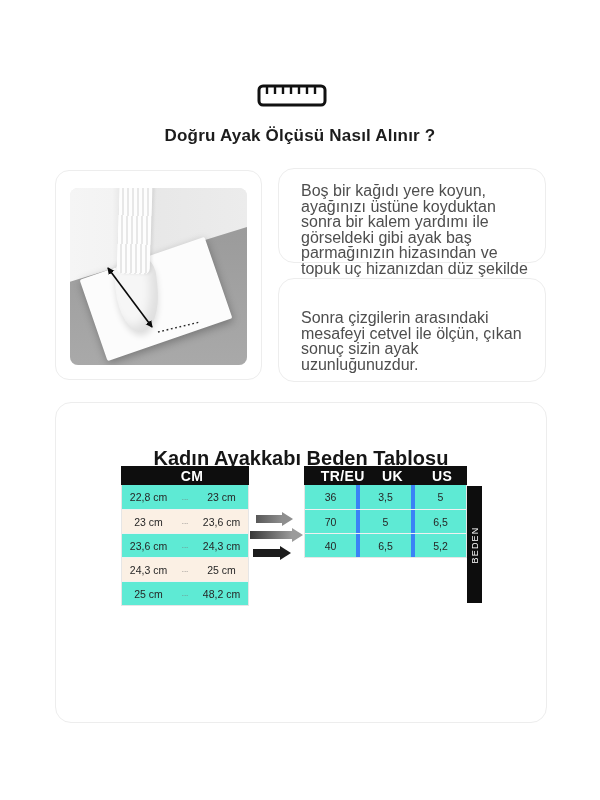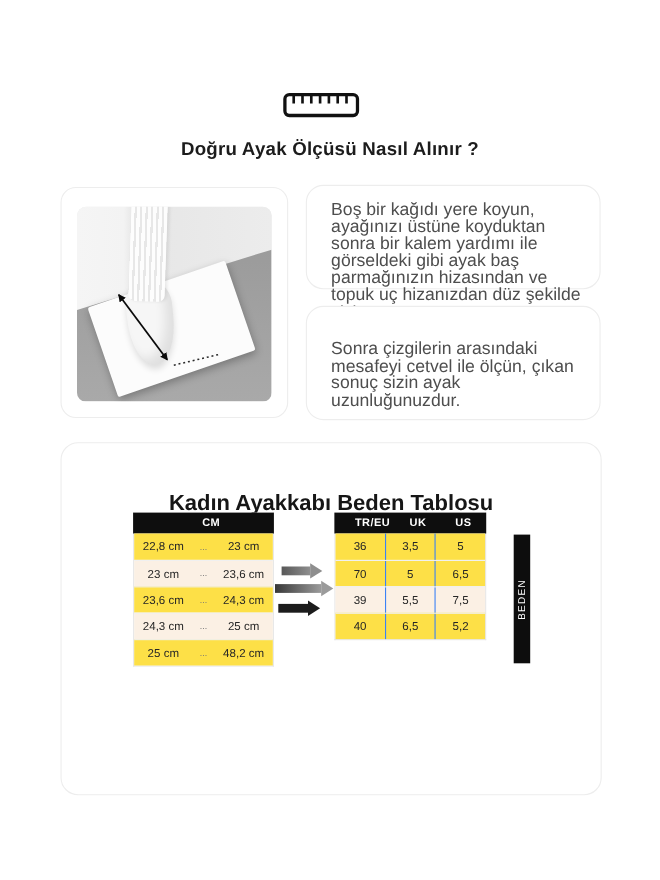--- a/index.html
+++ b/index.html
@@ -43,33 +43,33 @@
   .instr { padding:14px 13px 0 22px; font-size:16px; line-height:15.6px; color:#4e4e4e; }
   .text-card-2 .instr { padding-top:31px; }
 
   
   .chart-card { left:55px; top:402px; width:492px; height:321px; }
   .chart-title { position:absolute; top:16px; left:0; width:100%; text-align:center;
     font-size:20px; font-weight:700; color:#161616;margin-top:28px; }
 
   .tbl { position:absolute; top:63px; background:#fff; border:1px solid #e6e6e6; border-top:none; }
   .cm-tbl { left:65px; width:128px; }
-  .sz-tbl { left:248px; width:138px; }
+  .sz-tbl { left:248px; width:163px; }
   .tbl-head { height:19px; background:#0e0e0e; color:#fff; display:flex;
-    align-items:center; justify-content:center; font-size:10px; font-weight:700;
+    align-items:center; justify-content:center; font-size:14px; font-weight:700;
     letter-spacing:.4px; margin:0 -1px;padding-left:14px; }
   .tbl-row { height:24px; display:flex; align-items:center; font-size:10.5px;
-    color:#262626; font-weight:500; background:#fde047; }
+    color:#262626; font-weight:500; background:#5eead4; }
   .tbl-row + .tbl-row { border-top:1px solid #f0f0f0; }
   .tbl-row.alt { background:#fbf0e4; }
   .cm-tbl .val { flex:1; text-align:center; }
   .cm-tbl .sep { width:20px; text-align:center; font-size:8px; color:#777; }
   .sz-tbl .c { flex:1; text-align:right; }
   .sz-tbl .tbl-head .c { flex:1; text-align:center; }
-  .sz-tbl .tbl-row .c + .c { border-left:1px solid #3b82f6; align-self:stretch;
+  .sz-tbl .tbl-row .c + .c { border-left:4px solid #3b82f6; align-self:stretch;
     display:flex; align-items:center; justify-content:center; }
   .sz-tbl .tbl-row .c:first-child { align-self:stretch; display:flex;
     align-items:center; justify-content:center; }
 
   .beden { position:absolute; left:411px; top:83px; width:15px; height:117px;
     background:#0d0d0d; display:flex; align-items:center; justify-content:center; }
   .beden span { transform:rotate(-90deg); color:#fff; font-size:9px;
     letter-spacing:1.2px; white-space:nowrap; }
 
   
@@ -179,25 +179,20 @@
       <div class="tbl-row">
         <span class="c">36</span>
         <span class="c">3,5</span>
         <span class="c">5</span>
       </div>
       <div class="tbl-row">
         <span class="c">70</span>
         <span class="c">5</span>
         <span class="c">6,5</span>
       </div>
-      <div class="tbl-row alt">
-        <span class="c">39</span>
-        <span class="c">5,5</span>
-        <span class="c">7,5</span>
-      </div>
       <div class="tbl-row">
         <span class="c">40</span>
         <span class="c">6,5</span>
         <span class="c">5,2</span>
       </div>
     </div>
 
     <div class="beden">
       <span>BEDEN</span>
     </div>

